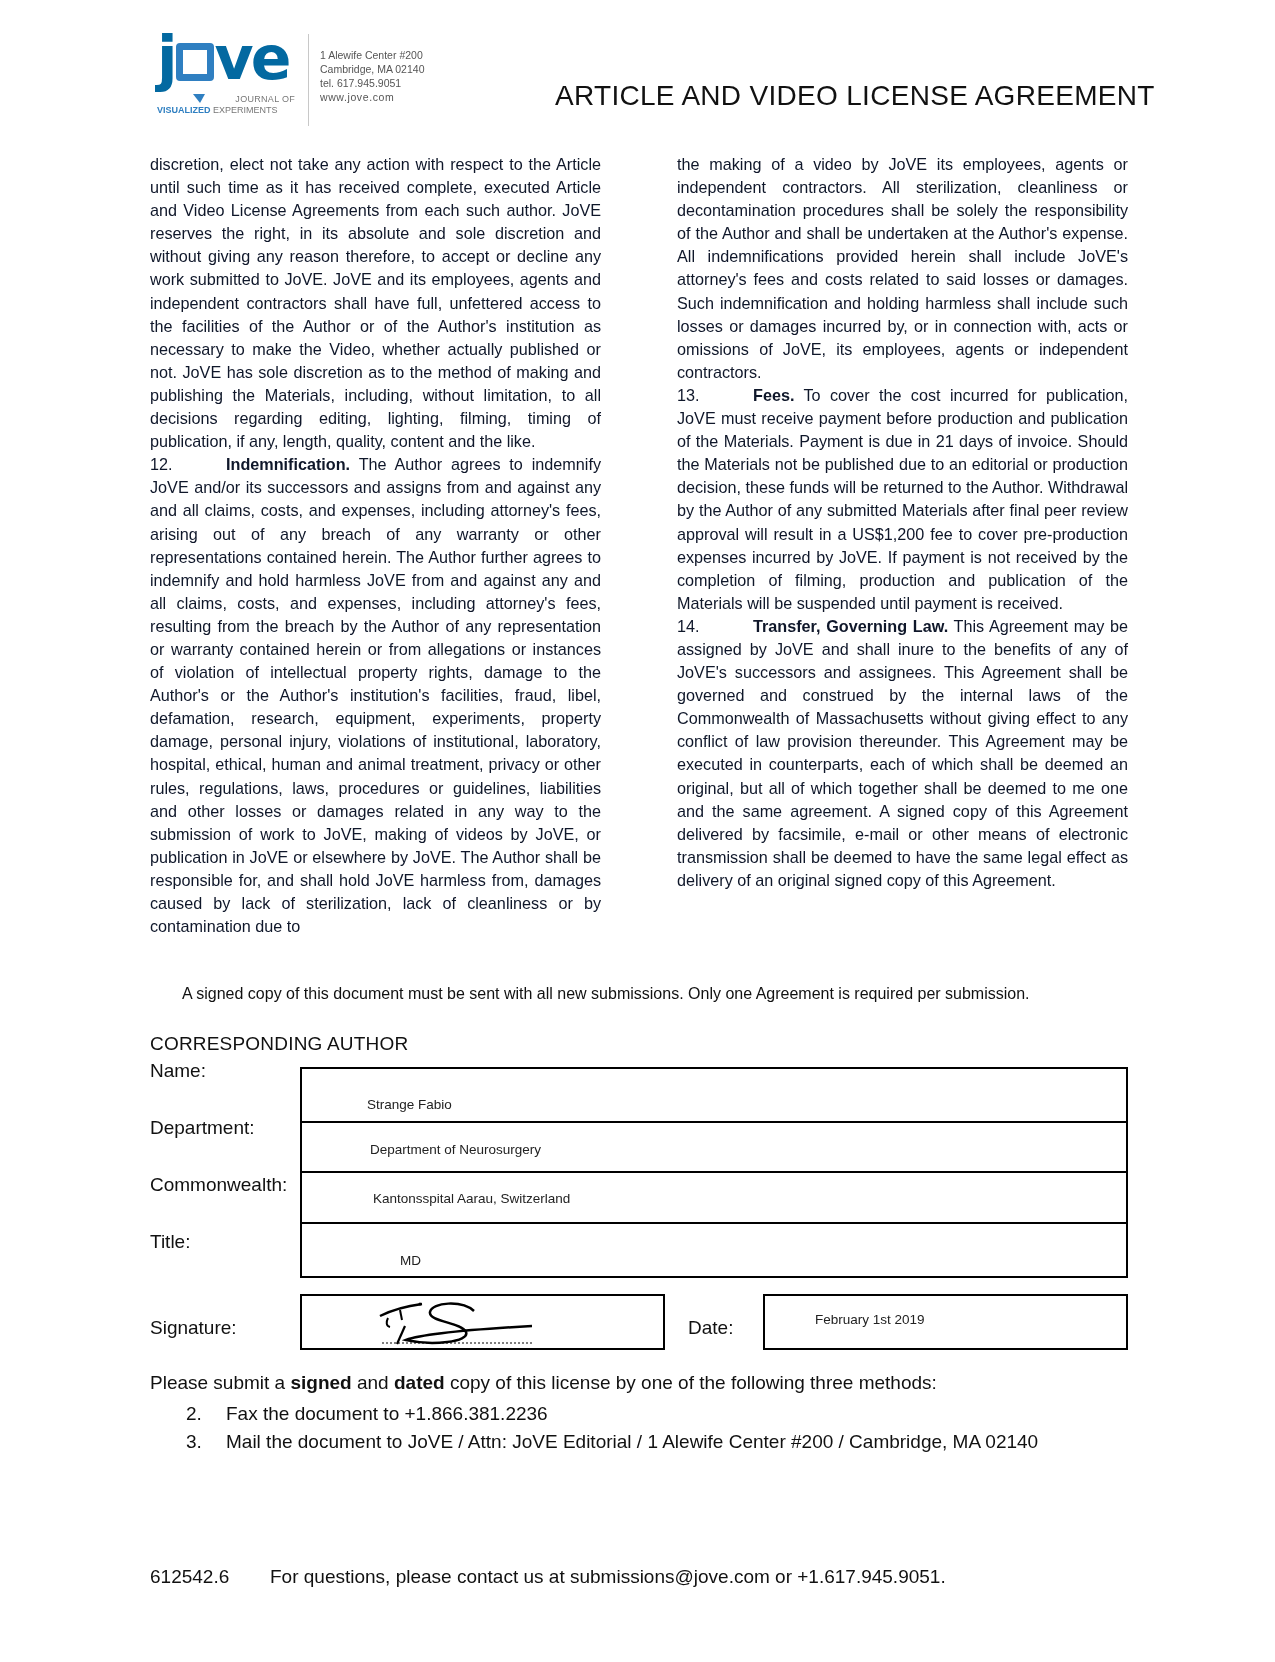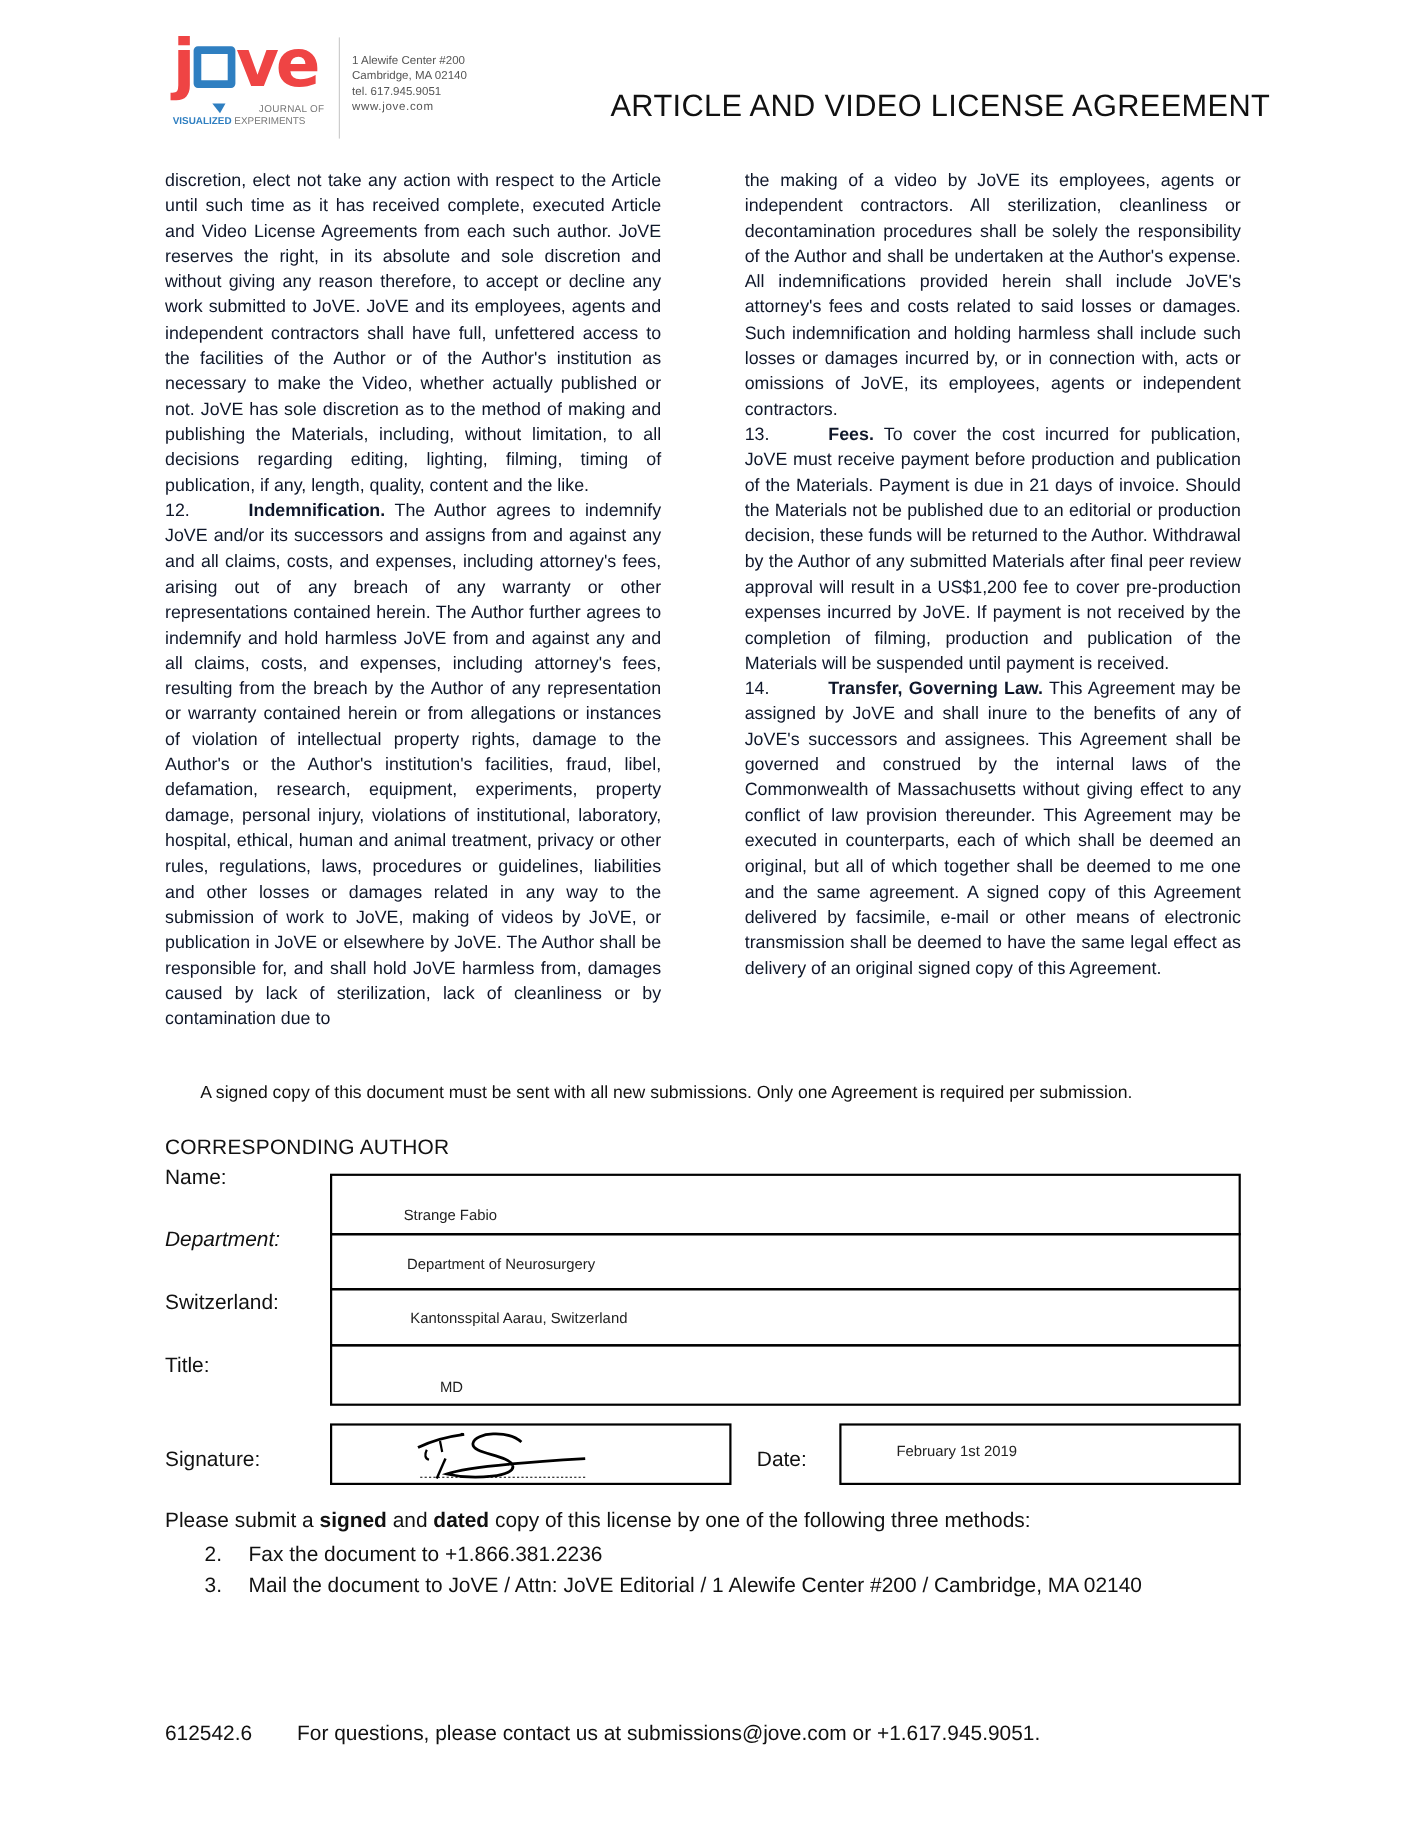--- a/index.html
+++ b/index.html
@@ -1,20 +1,20 @@
 <!DOCTYPE html>
 <html><head>
 <meta charset="utf-8">
 <style>
   * { box-sizing: border-box; margin: 0; padding: 0; }
   html, body { width: 1275px; height: 1662px; background: #ffffff; overflow: hidden; }
   body { position: relative; font-family: "Liberation Sans", sans-serif; color: #111; }
 
   .logo { position: absolute; left: 157px; top: 34px; width: 140px; height: 90px; }
-  .logo-word { position: absolute; left: 0; top: -6px; font-family: "DejaVu Sans", sans-serif; font-weight: bold; font-size: 60px; letter-spacing: -3px; color: #ef4444; line-height: 1; }
+  .logo-word { position: absolute; left: 0; top: -6px; font-family: "DejaVu Sans", sans-serif; font-weight: bold; font-size: 60px; letter-spacing: -3px; color: #0369a1; line-height: 1; }
   .logo-word .o { display: inline-block; width: 38px; height: 38px; border: 7px solid #2f7fc1; border-radius: 4px; vertical-align: baseline; margin: 0 1px; position: relative; top: 2px; }
   .logo-bubble { position: absolute; left: 36px; top: 60px; width: 0; height: 0; border-left: 7px solid transparent; border-right: 5px solid transparent; border-top: 9px solid #2f7fc1; }
   .logo-tag1 { position: absolute; right: 2px; top: 60px; font-size: 9px; color: #777; letter-spacing: 0.3px; }
   .logo-tag2 { position: absolute; left: 0; top: 71px; font-size: 9px; color: #777; white-space: nowrap; }
   .logo-tag2 b { color: #2f7fc1; }
   .logo-divider { position: absolute; left: 308px; top: 34px; width: 1px; height: 92px; background: #c8c8c8; }
   .address { position: absolute; left: 320px; top: 48px; font-size: 10.5px; line-height: 14px; color: #555; }
   .address .web { color: #555; letter-spacing: 0.6px; }
 
   .doc-title { position: absolute; left: 555px; top: 80px; font-size: 28px; letter-spacing: 0.3px; color: #111; white-space: nowrap; }
@@ -70,22 +70,22 @@
   <p>the making of a video by JoVE its employees, agents or independent contractors. All sterilization, cleanliness or decontamination procedures shall be solely the responsibility of the Author and shall be undertaken at the Author's expense. All indemnifications provided herein shall include JoVE's attorney's fees and costs related to said losses or damages. Such indemnification and holding harmless shall include such losses or damages incurred by, or in connection with, acts or omissions of JoVE, its employees, agents or independent contractors.</p>
   <p><span class="sec-num">13.</span><b>Fees.</b><span> To cover the cost incurred for publication, JoVE must receive payment before production and publication of the Materials. Payment is due in 21 days of invoice. Should the Materials not be published due to an editorial or production decision, these funds will be returned to the Author. Withdrawal by the Author of any submitted Materials after final peer review approval will result in a US$1,200 fee to cover pre-production expenses incurred by JoVE. If payment is not received by the completion of filming, production and publication of the Materials will be suspended until payment is received.</span></p>
   <p><span class="sec-num">14.</span><b>Transfer, Governing Law.</b><span> This Agreement may be assigned by JoVE and shall inure to the benefits of any of JoVE's successors and assignees. This Agreement shall be governed and construed by the internal laws of the Commonwealth of Massachusetts without giving effect to any conflict of law provision thereunder. This Agreement may be executed in counterparts, each of which shall be deemed an original, but all of which together shall be deemed to me one and the same agreement. A signed copy of this Agreement delivered by facsimile, e-mail or other means of electronic transmission shall be deemed to have the same legal effect as delivery of an original signed copy of this Agreement.</span></p>
 </div>
 
 <div class="notice">A signed copy of this document must be sent with all new submissions. Only one Agreement is required per submission.</div>
 
 <div class="ca-heading">CORRESPONDING AUTHOR</div>
 
 <div class="field-label" style="top:1060px;">Name:</div>
-<div class="field-label" style="top:1117px;font-style:italic;">Department:</div>
-<div class="field-label" style="top:1174px;">Switzerland:</div>
+<div class="field-label" style="top:1117px;">Department:</div>
+<div class="field-label" style="top:1174px;">Commonwealth:</div>
 <div class="field-label" style="top:1231px;">Title:</div>
 
 <div class="field-box" style="top:1067px; height:56px;"></div>
 <div class="field-box" style="top:1121px; height:52px;"></div>
 <div class="field-box" style="top:1171px; height:53px;"></div>
 <div class="field-box" style="top:1222px; height:56px;"></div>
 
 <div class="field-val" style="left:367px; top:1097px;">Strange Fabio</div>
 <div class="field-val" style="left:370px; top:1142px;">Department of Neurosurgery</div>
 <div class="field-val" style="left:373px; top:1191px;">Kantonsspital Aarau, Switzerland</div>

